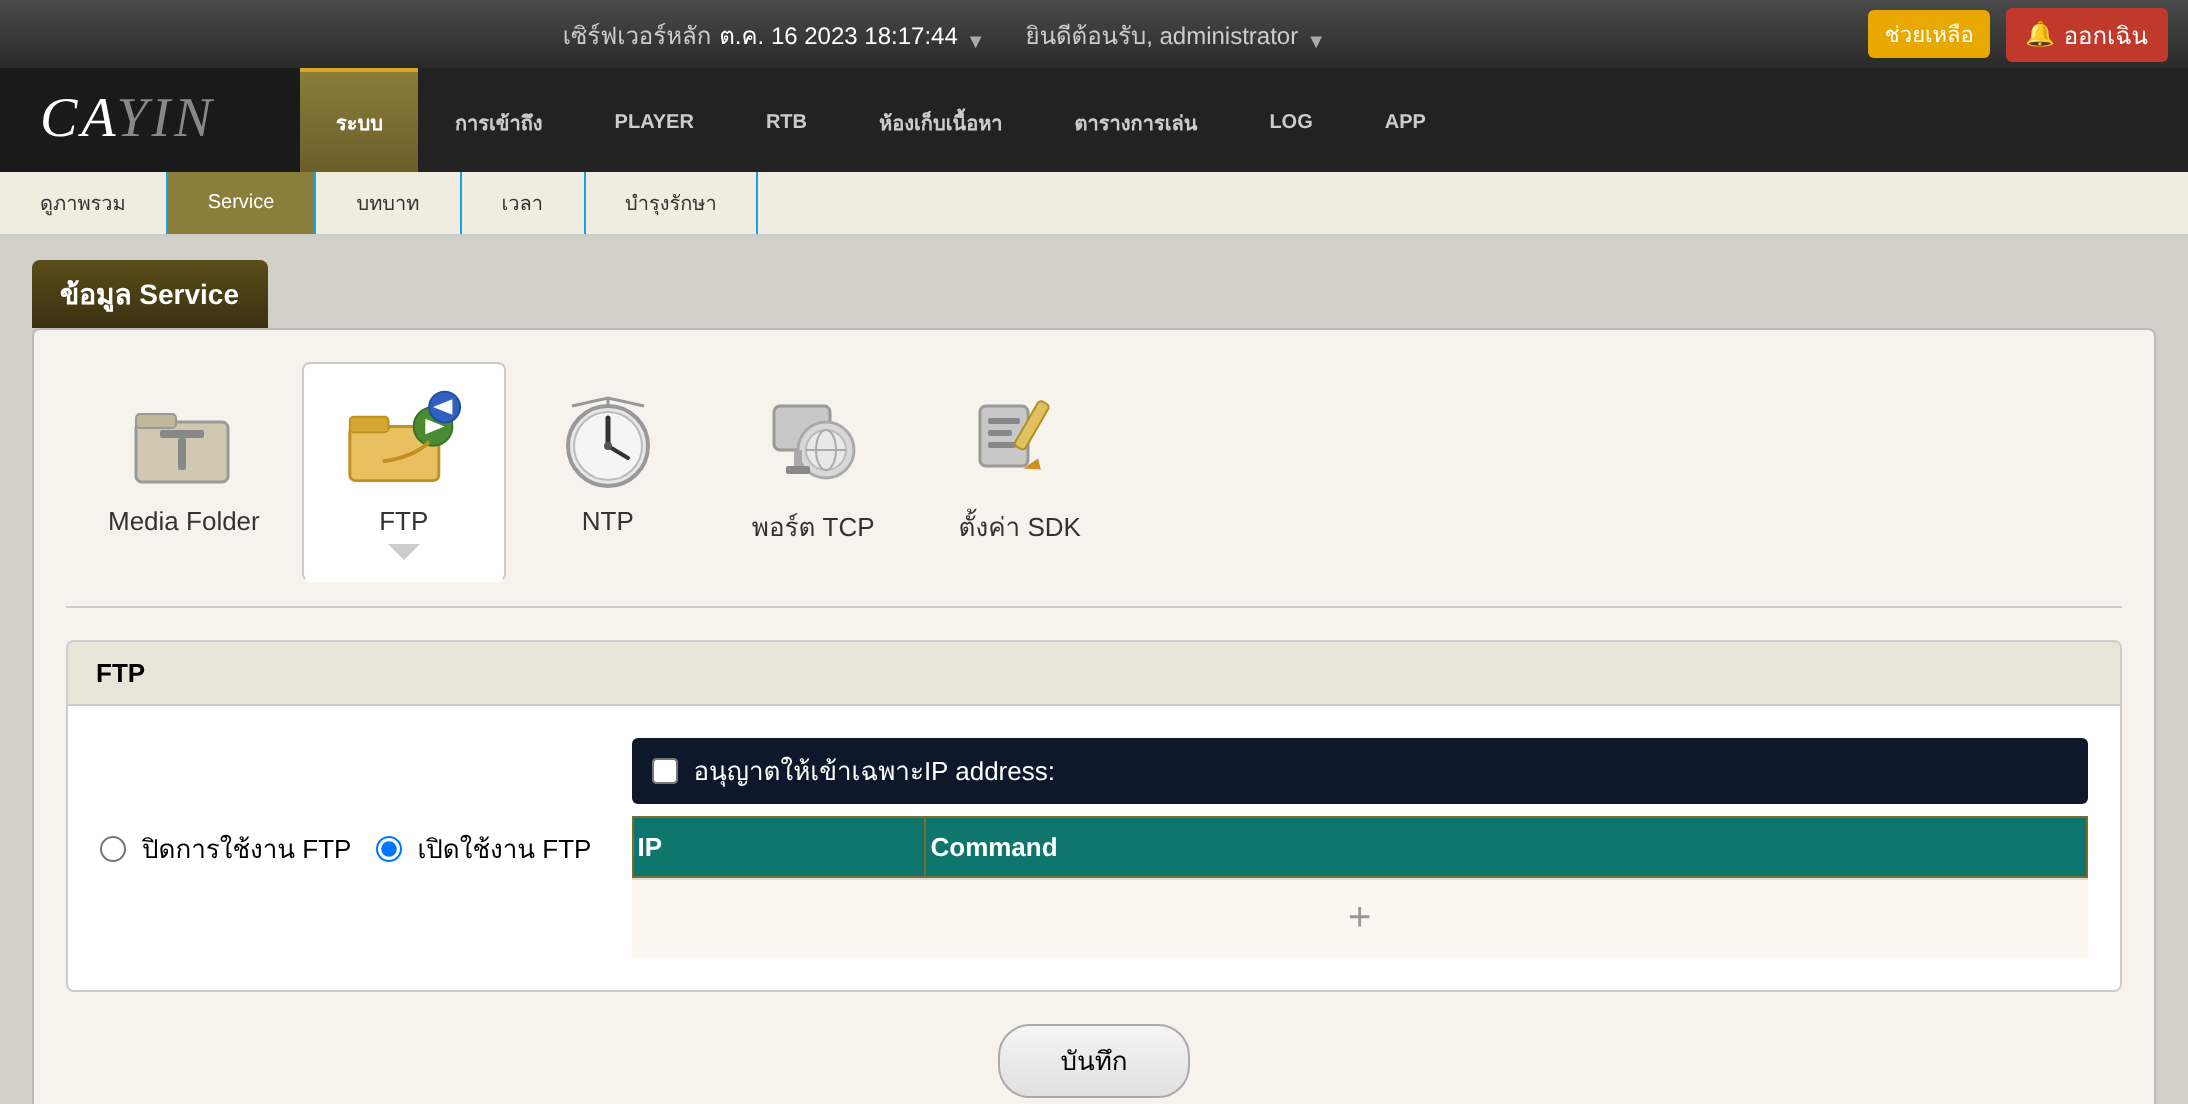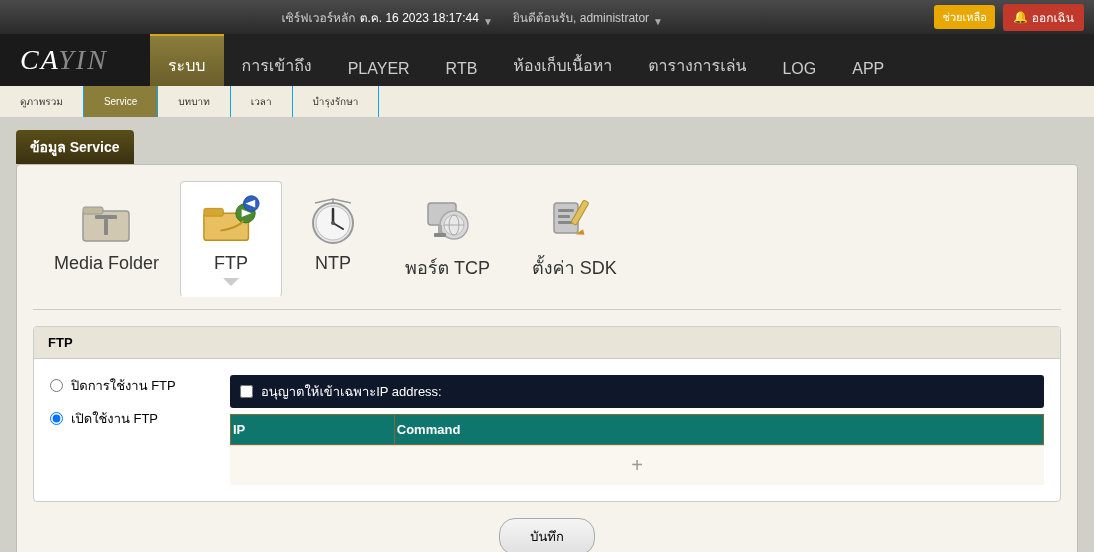--- a/index.html
+++ b/index.html
@@ -74,25 +74,26 @@
     .main-nav {
       display: flex;
       align-items: flex-end;
       flex: 1;
       background: #222;
     }
     .main-nav-tab {
       padding: 8px 18px;
       color: #ccc;
       cursor: pointer;
-      font-size: 16px;
+      font-size: 10px;
       border-top: 2px solid transparent;
       height: 100%;
       display: flex;
-      align-items: flex-end;
+      align-items: center;
+      font-weight: bold;
     }
     .main-nav-tab.active {
       background: linear-gradient(to bottom, #8b7d3a, #6b5e2a);
       color: #fff;
       border-top: 2px solid #d4a820;
     }
 
     
     .sub-nav {
       background: #f0ede0;
@@ -169,21 +170,21 @@
     .service-icon-img {
       width: 60px;
       height: 55px;
       display: flex;
       align-items: center;
       justify-content: center;
       font-size: 36px;
       margin-bottom: 6px;
     }
     .service-icon-label {
-      font-size: 18px;
+      font-size: 13px;
       color: #333;
       text-align: center;
     }
 
     
     .ftp-section {
       border: 1px solid #ccc;
       border-radius: 4px;
       background: #fff;
       overflow: hidden;
@@ -196,21 +197,21 @@
       border-bottom: 1px solid #ccc;
     }
     .ftp-content {
       display: flex;
       padding: 16px;
       gap: 20px;
     }
     .ftp-left {
       min-width: 160px;
       display: flex;
-      flex-direction: column;
+      flex-direction: row;
       gap: 12px;
     }
     .ftp-right {
       flex: 1;
     }
     .radio-group {
       display: flex;
       align-items: center;
       gap: 8px;
       font-size: 13px;

